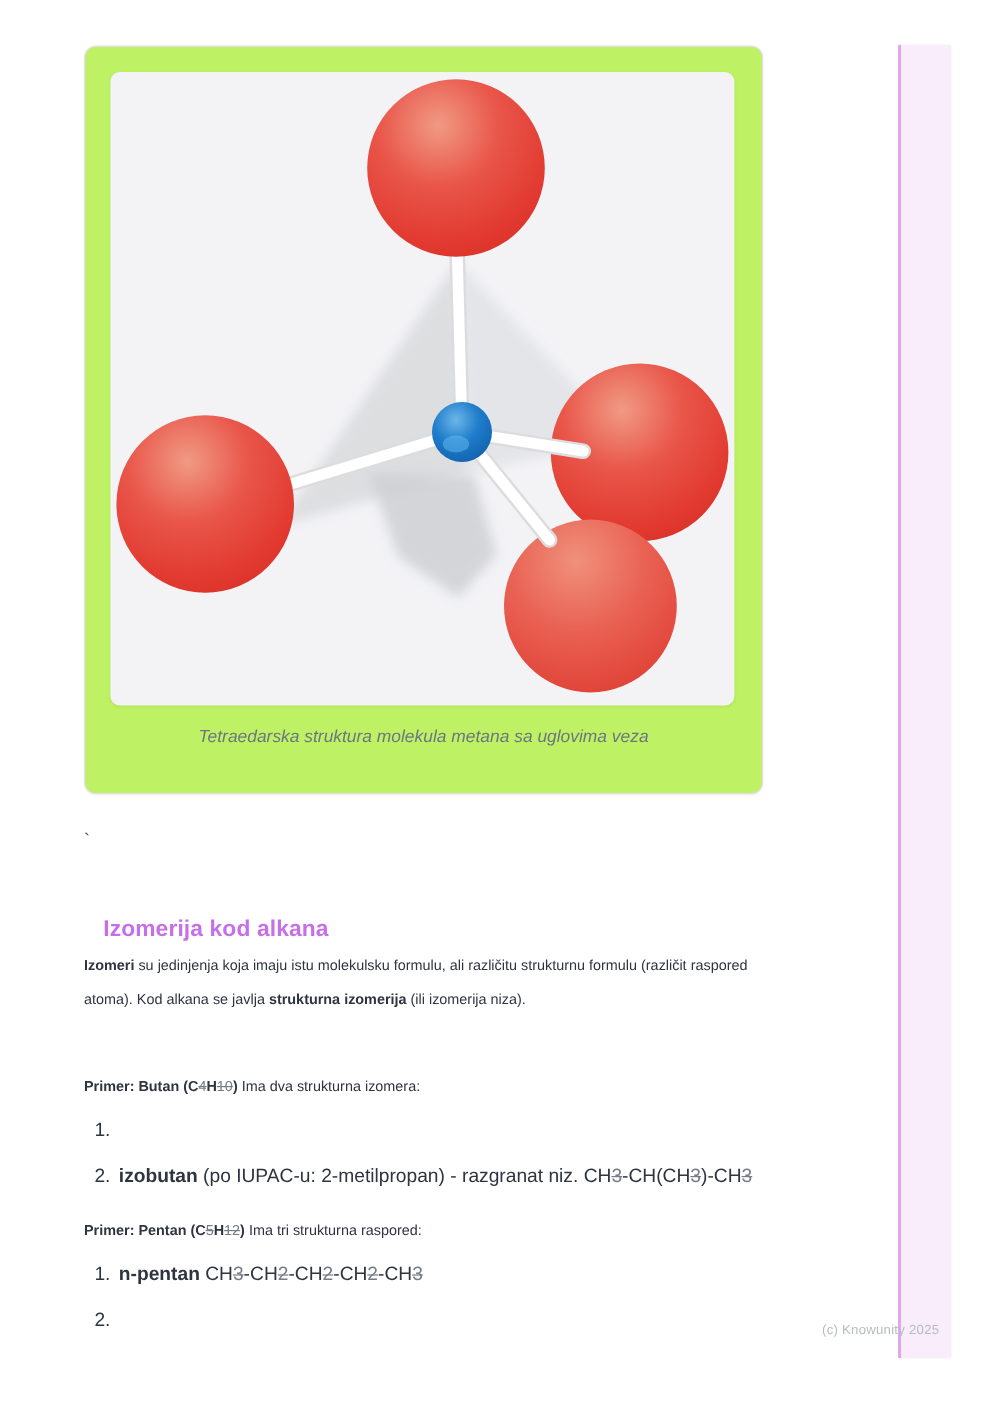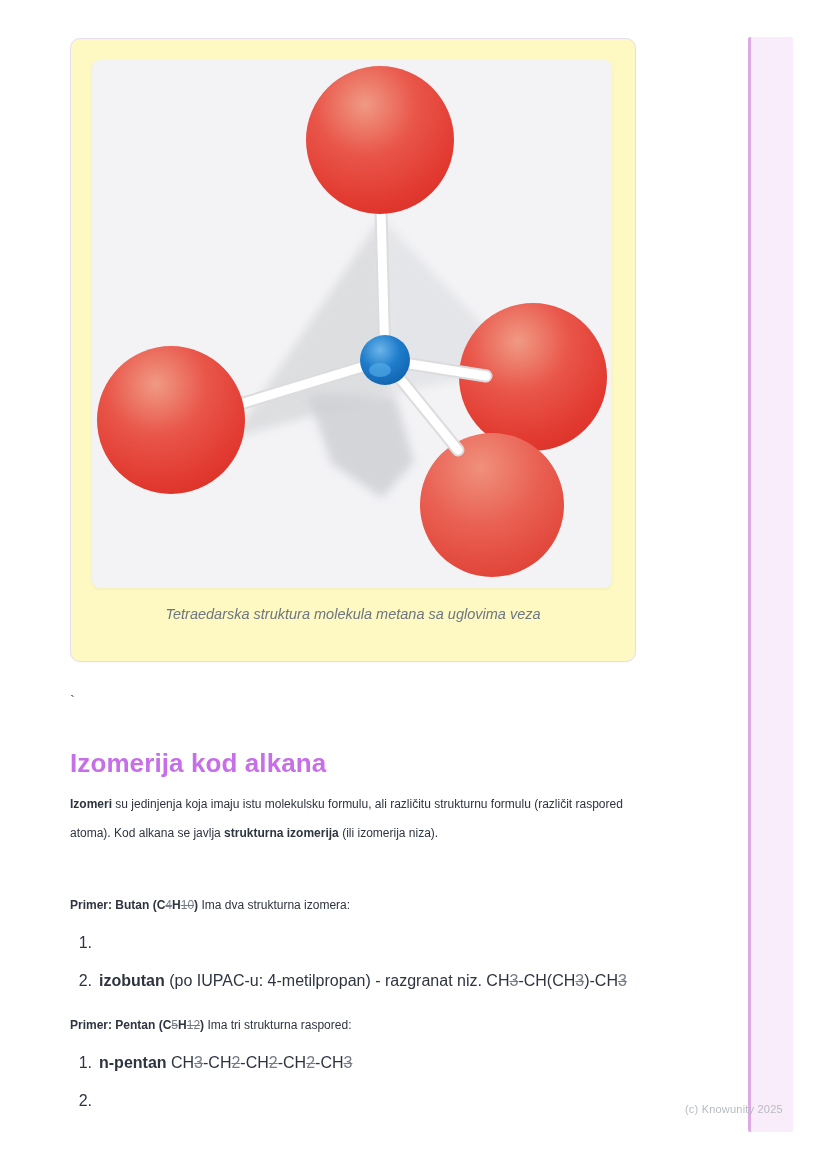--- a/index.html
+++ b/index.html
@@ -4,38 +4,38 @@
 <style>
   html,body{margin:0;padding:0;}
   body{
     width:828px;height:1171px;position:relative;background:#ffffff;
     font-family:"Liberation Sans","DejaVu Sans",sans-serif;
     color:#2e3440;overflow:hidden;
   }
   
   .card{
     position:absolute;left:70px;top:38px;width:564px;height:622px;
-    background:#fef9c3;border:1px solid #e7dcf1;border-radius:10px;
+    background:#bef264;border:1px solid #e7dcf1;border-radius:10px;
     box-shadow:0 1px 2px rgba(80,60,120,0.04);
   }
   .molecule-box{
     position:absolute;left:21px;top:21px;width:520px;height:528px;
     background:#f3f3f6;border-radius:8px;overflow:hidden;
     box-shadow:0 1px 3px rgba(0,0,0,0.06);
   }
   .caption{
     position:absolute;left:0;top:567px;width:100%;text-align:center;
     font-style:italic;font-size:14.5px;color:#6e7680;
   }
   .stray{
     position:absolute;left:70px;top:692px;font-size:15px;color:#4a4f57;
   }
   h2.section-heading{
-    position:absolute;left:70px;top:748px;margin:0;
-    font-size:26px;font-weight:600;letter-spacing:0.1px;
+    position:absolute;left:70px;top:748px;margin:16px;
+    font-size:19px;font-weight:600;letter-spacing:0.1px;
   }
   .intro{
     position:absolute;left:70px;top:790px;width:584px;
     font-size:12px;line-height:29px;
   }
   .p-head{
     position:absolute;left:70px;width:600px;font-size:12px;line-height:24px;
   }
   .list{
     position:absolute;left:78px;width:600px;display:flex;flex-direction:column;gap:14px;
@@ -119,21 +119,21 @@
 
 <p class="intro" style="margin:0"><span class="b">Izomeri</span><span> su jedinjenja koja imaju istu molekulsku formulu, ali različitu strukturnu formulu (različit raspored atoma). Kod alkana se javlja </span><span class="b">strukturna izomerija</span><span> (ili izomerija niza).</span></p>
 
 <div class="p-head" style="top:893px"><span class="b">Primer: Butan (C</span><span class="s">4</span><span class="b">H</span><span class="s">10</span><span class="b">)</span><span> Ima dva strukturna izomera:</span></div>
 <div class="list" style="top:931px">
   <div class="li">
     <span class="num">1.</span>
   </div>
   <div class="li">
     <span class="num">2.</span>
-    <span class="li-body"><span class="b">izobutan</span><span> (po IUPAC-u: 4-metilpropan) - razgranat niz. CH</span><span class="s">3</span><span>-CH(CH</span><span class="s">3</span><span>)-CH</span><span class="s">3</span></span>
+    <span class="li-body"><span class="b">izobutan</span><span> (po IUPAC-u: 2-metilpropan) - razgranat niz. CH</span><span class="s">3</span><span>-CH(CH</span><span class="s">3</span><span>)-CH</span><span class="s">3</span></span>
   </div>
 </div>
 
 <div class="p-head" style="top:1013px"><span class="b">Primer: Pentan (C</span><span class="s">5</span><span class="b">H</span><span class="s">12</span><span class="b">)</span><span> Ima tri strukturna raspored:</span></div>
 <div class="list" style="top:1051px">
   <div class="li">
     <span class="num">1.</span>
     <span class="li-body"><span class="b">n-pentan</span><span> CH</span><span class="s">3</span><span>-CH</span><span class="s">2</span><span>-CH</span><span class="s">2</span><span>-CH</span><span class="s">2</span><span>-CH</span><span class="s">3</span></span>
   </div>
   <div class="li">

